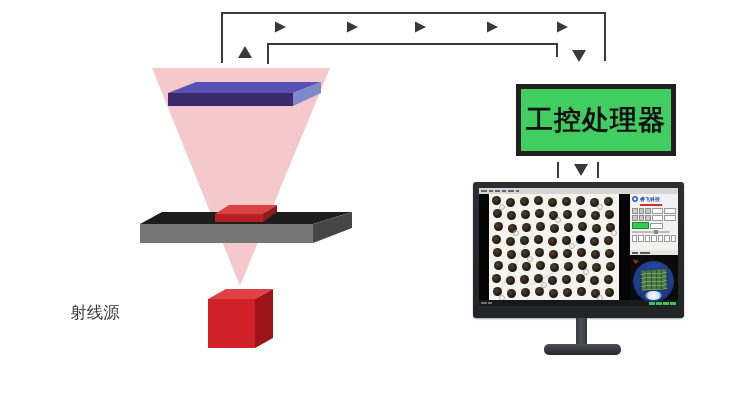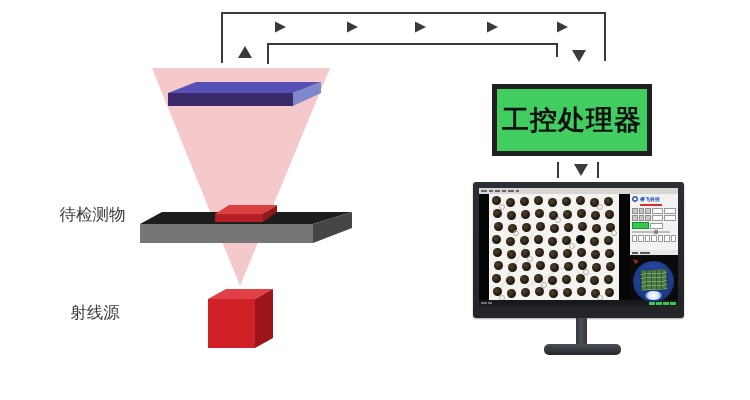--- a/index.html
+++ b/index.html
@@ -98,25 +98,24 @@
     <polygon points="557,21.5 557,32.5 568,27" fill="#3a3a3a"></polygon>
 
     <polygon points="238,58 252,58 245,46" fill="#3a3a3a"></polygon>
 
     <polygon points="572,50 586,50 579,62" fill="#3a3a3a"></polygon>
 
     <polygon points="574,164 588,164 581,176" fill="#3a3a3a"></polygon>
   </svg>
 
   <div class="lbl" style="left:45px;top:203px;width:95px;">
-    <div>待检测物</div>
   </div>
   <div class="lbl" style="left:55px;top:301px;width:80px;">射线源</div>
 
-  <div class="proc-box" style="background-color: rgb(65, 205, 96); border-color: rgb(31, 31, 31);">
+  <div class="proc-box" style="background-color: rgb(65, 205, 96); border-color: rgb(31, 31, 31); margin-left: 24px;">
     <span>工控处理器</span>
   </div>
 
   <div class="bezel"></div>
   <div class="screen">
     <div class="titlebar">
       <i style="width:6px"></i>
       <i style="width:4px"></i>
       <i style="width:5px"></i>
       <i style="width:4px"></i>

